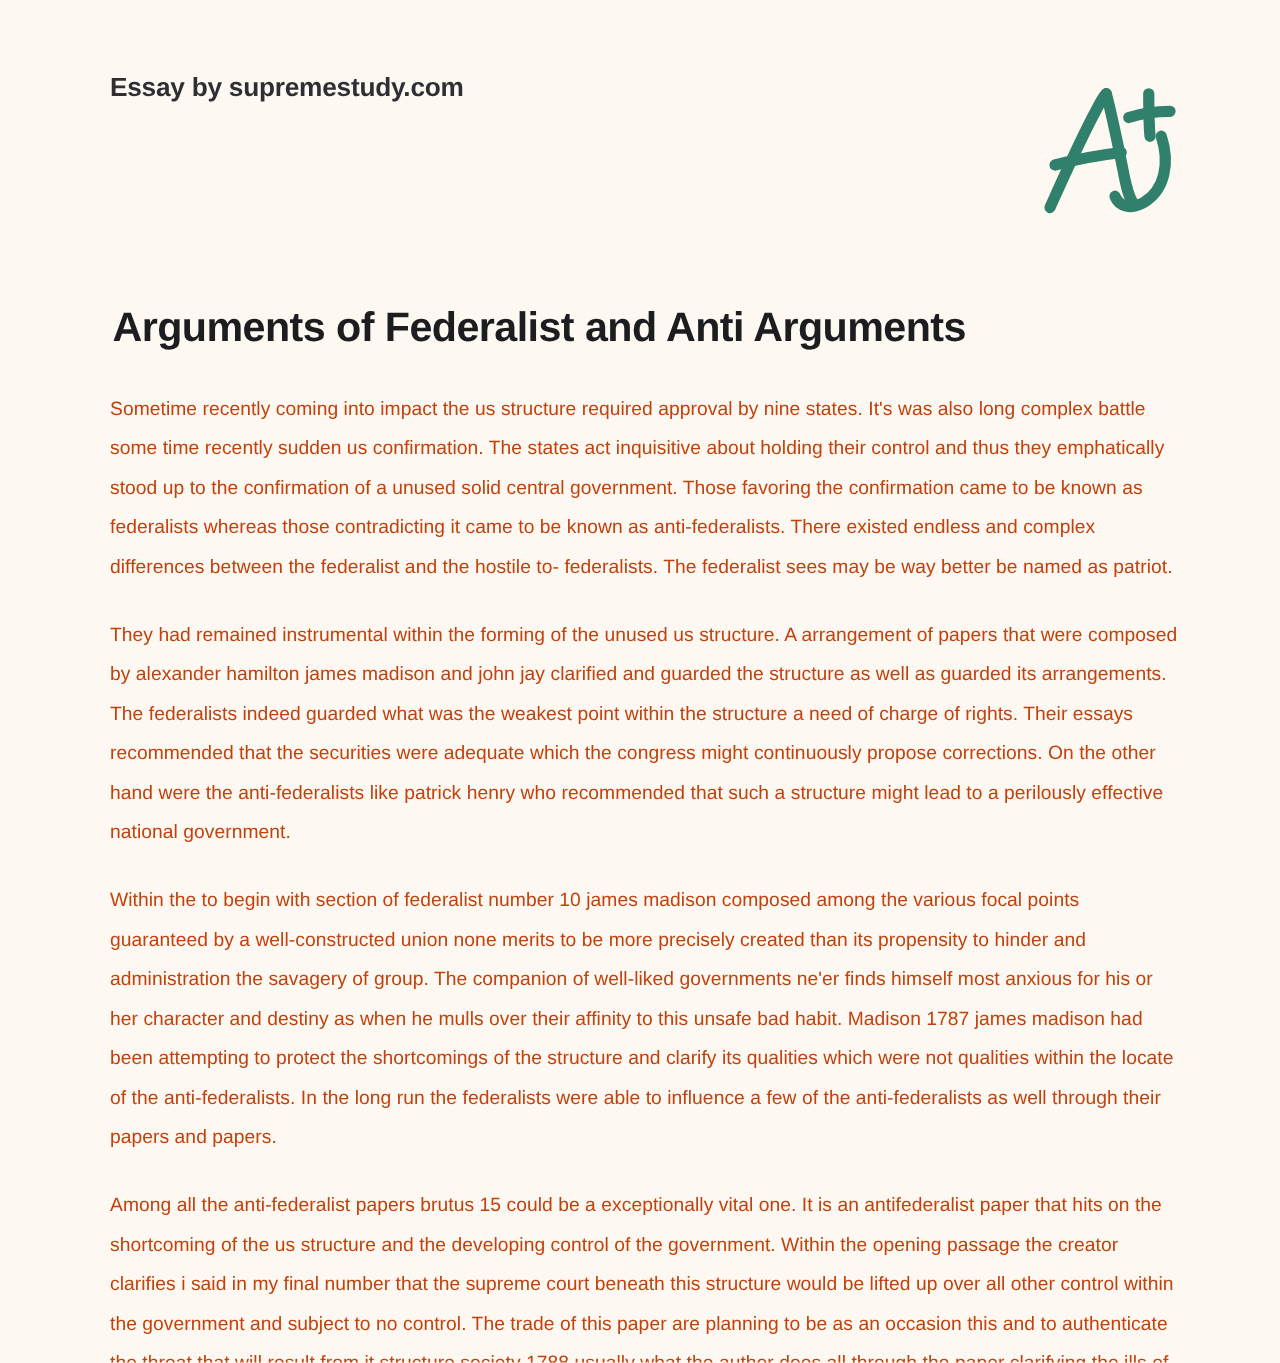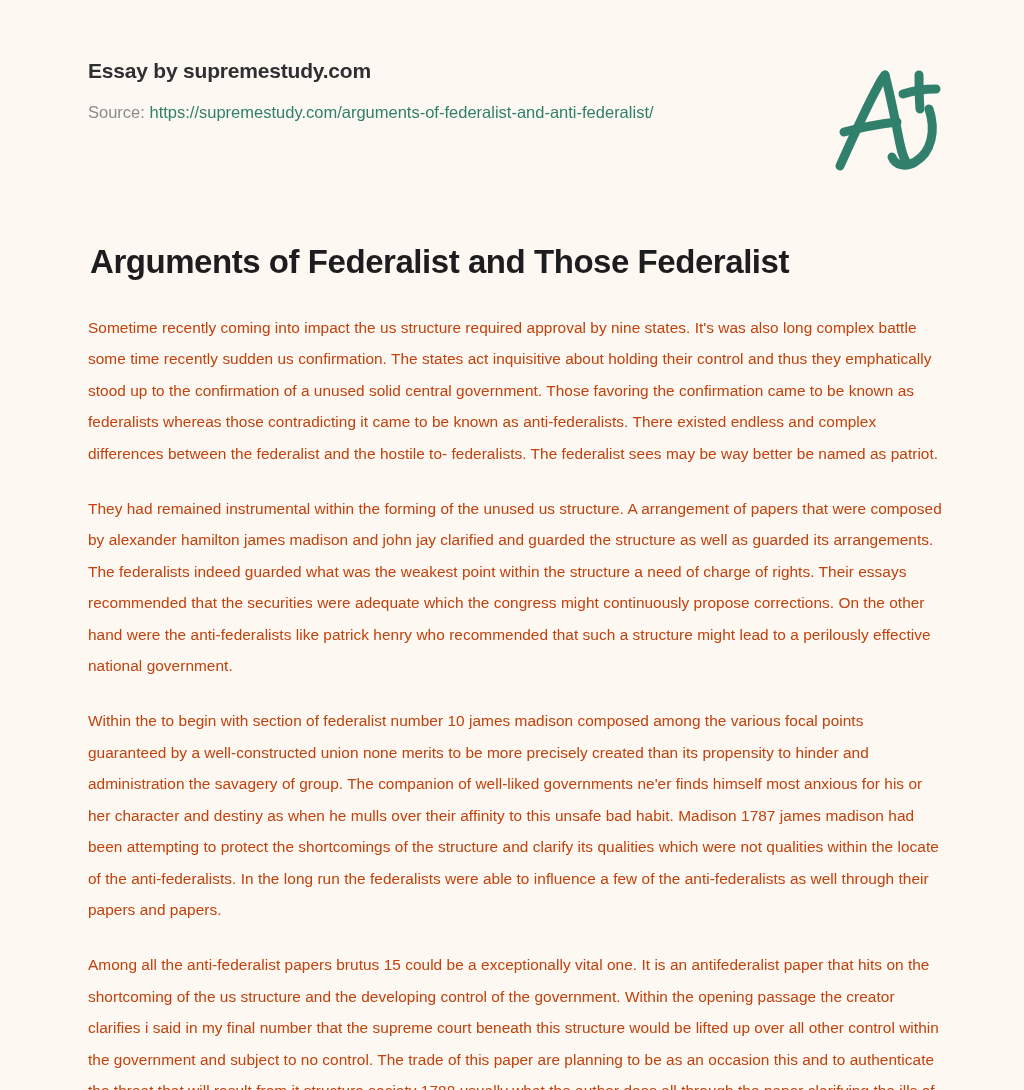--- a/index.html
+++ b/index.html
@@ -106,24 +106,20 @@
   }
 </style>
 </head>
 <body>
 
 <div class="page">
 
   <div class="header">
     <div class="byline">Essay by supremestudy.com</div>
 
-    <div class="source-line">
-      <span class="source-label">Source:</span>
-      <a class="source-url" href="#">https://supremestudy.com/arguments-of-federalist-and-anti-federalist/</a>
-    </div>
   </div>
 
   <div class="logo">
     <svg viewBox="0 0 130 120" xmlns="http://www.w3.org/2000/svg">
       <g fill="none" stroke="#31806c" stroke-linecap="round" stroke-linejoin="round">
 
         <path d="M21 104 C30 84 46 48 58 26 C61 20 64 15 66 13" stroke-width="9"></path>
 
         <path d="M66 13 C70 28 75 52 79 72 C82 88 84 96 88 101" stroke-width="9"></path>
 
@@ -131,21 +127,21 @@
 
         <path d="M110 47 C117 68 113 90 96 100 C86 106 76 103 73 95" stroke-width="9"></path>
 
         <path d="M84 32 C93 29 106 27 117 27" stroke-width="9"></path>
 
         <path d="M100 13 C100 23 100 36 101 47" stroke-width="9"></path>
       </g>
     </svg>
   </div>
 
-  <h1 class="doc-title">Arguments of Federalist and Those Federalist</h1>
+  <h1 class="doc-title">Arguments of Federalist and Anti Arguments</h1>
 
   <div class="body-copy">
     <p>Sometime recently coming into impact the us structure required approval by nine states. It's was also long complex battle some time recently sudden us confirmation. The states act inquisitive about holding their control and thus they emphatically stood up to the confirmation of a unused solid central government. Those favoring the confirmation came to be known as federalists whereas those contradicting it came to be known as anti-federalists. There existed endless and complex differences between the federalist and the hostile to- federalists. The federalist sees may be way better be named as patriot.</p>
     <p>They had remained instrumental within the forming of the unused us structure. A arrangement of papers that were composed by alexander hamilton james madison and john jay clarified and guarded the structure as well as guarded its arrangements. The federalists indeed guarded what was the weakest point within the structure a need of charge of rights. Their essays recommended that the securities were adequate which the congress might continuously propose corrections. On the other hand were the anti-federalists like patrick henry who recommended that such a structure might lead to a perilously effective national government.</p>
     <p>Within the to begin with section of federalist number 10 james madison composed among the various focal points guaranteed by a well-constructed union none merits to be more precisely created than its propensity to hinder and administration the savagery of group. The companion of well-liked governments ne'er finds himself most anxious for his or her character and destiny as when he mulls over their affinity to this unsafe bad habit. Madison 1787 james madison had been attempting to protect the shortcomings of the structure and clarify its qualities which were not qualities within the locate of the anti-federalists. In the long run the federalists were able to influence a few of the anti-federalists as well through their papers and papers.</p>
     <p>Among all the anti-federalist papers brutus 15 could be a exceptionally vital one. It is an antifederalist paper that hits on the shortcoming of the us structure and the developing control of the government. Within the opening passage the creator clarifies i said in my final number that the supreme court beneath this structure would be lifted up over all other control within the government and subject to no control. The trade of this paper are planning to be as an occasion this and to authenticate the threat that will result from it structure society 1788 usually what the author does all through the paper clarifying the ills of the us structure and the modern government to be shaped beneath it.</p>
 
   </div>
 
 </div>

